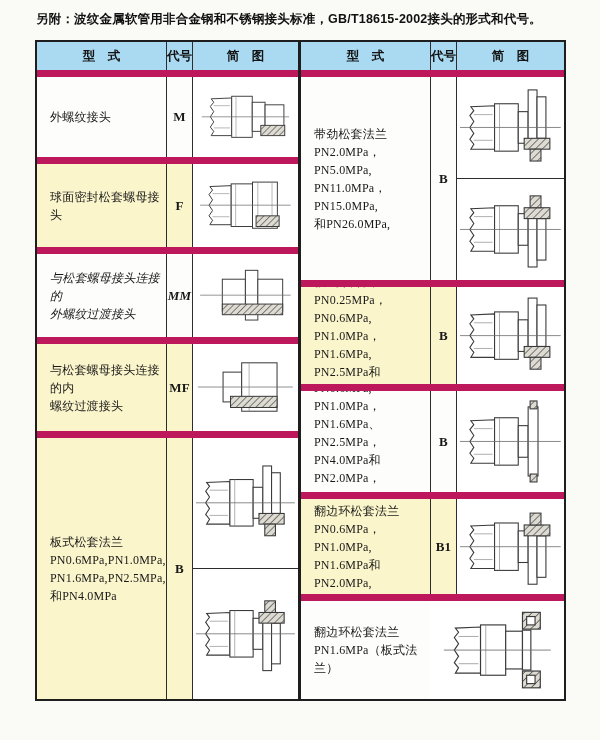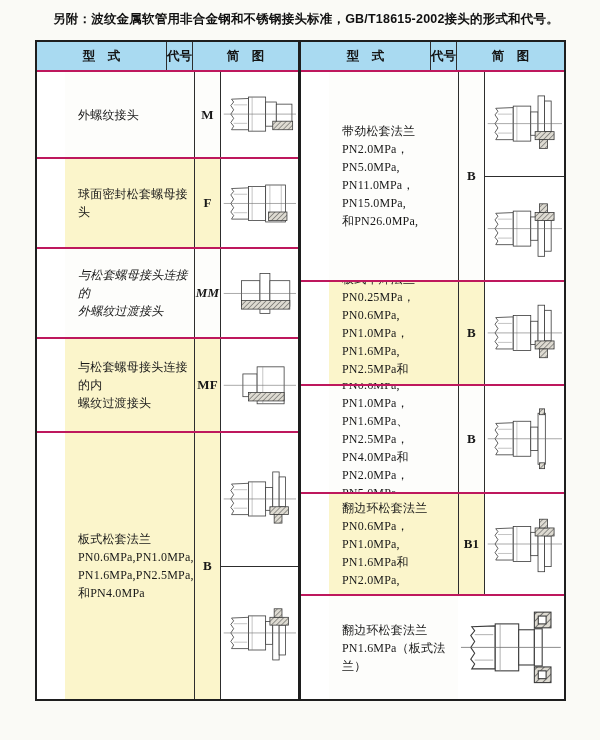--- a/index.html
+++ b/index.html
@@ -3,40 +3,40 @@
 <meta charset="utf-8">
 <style>
   html,body{margin:0;padding:0;}
   body{
     width:600px;height:740px;position:relative;
     background:#fafaf6;
     font-family:"Liberation Sans","DejaVu Sans",sans-serif;
   }
   .title{
     position:absolute;left:36px;top:11px;width:540px;
-    font-size:12.5px;font-weight:bold;color:#101010;letter-spacing:.2px;text-align:center;
+    font-size:12.5px;font-weight:bold;color:#101010;letter-spacing:.2px;
   }
   .table{
     position:absolute;top:40px;height:657px;
     border:2px solid #1e1e1e;background:#fff;
     display:flex;flex-direction:column;overflow:hidden;
   }
   .table.left{left:35px;width:261px;}
   .table.right{left:299px;width:263px;}
   .header-row{
     display:flex;flex:none;height:28px;background:#a9daf1;
   }
   .header-cell{
     box-sizing:border-box;display:flex;align-items:center;justify-content:center;
     font-size:12.5px;font-weight:bold;color:#141414;
   }
   .hc-type{width:129px;flex:none;}
   .hc-code{width:27px;flex:none;border-left:1px solid #2d2d2d;border-right:1px solid #2d2d2d;}
   .hc-diagram{flex:1;}
-  .row{display:flex;flex:none;border-top:2px solid #be185d;box-sizing:border-box;min-height:0;padding-left:28px;}
+  .row{display:flex;flex:none;border-top:7px solid #be185d;box-sizing:border-box;min-height:0;}
   .cell{box-sizing:border-box;min-height:0;}
   .cell-type{
     width:129px;flex:none;display:flex;flex-direction:column;justify-content:center;
     padding:4px 6px 4px 13px;overflow:hidden;background:#fdfdfb;
   }
   .cell-code{
     width:27px;flex:none;border-left:1px solid #2d2d2d;border-right:1px solid #2d2d2d;
     display:flex;align-items:center;justify-content:center;background:#fdfdfb;
   }
   .cell-diagram{flex:1;display:flex;flex-direction:column;background:#fff;}

